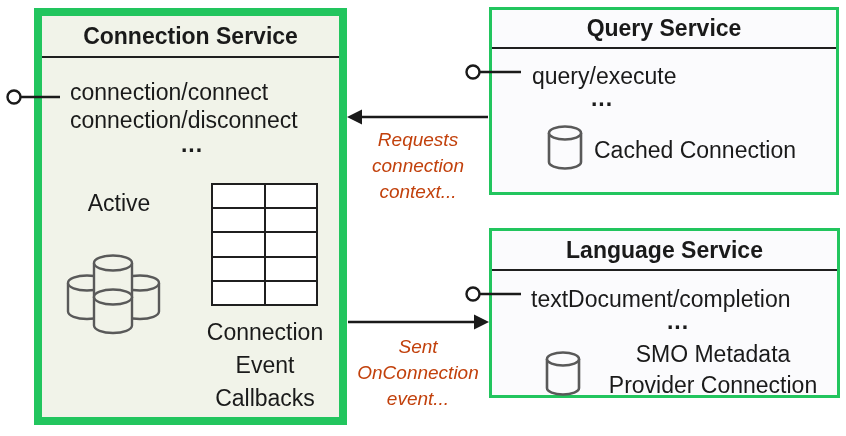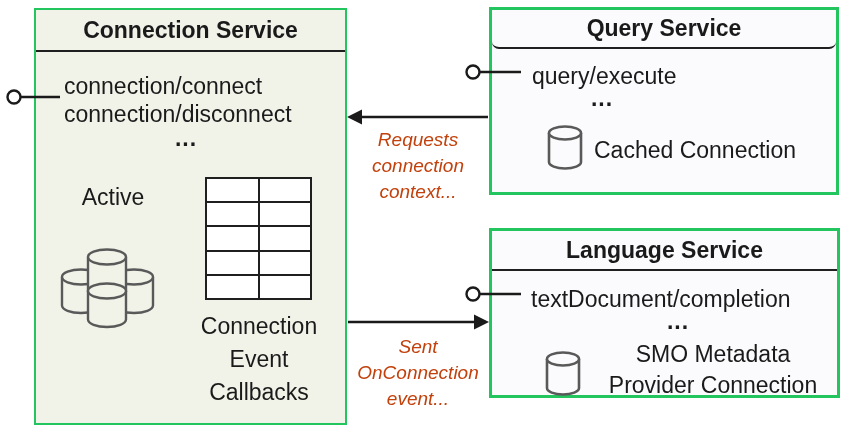--- a/index.html
+++ b/index.html
@@ -1,20 +1,20 @@
 <!DOCTYPE html>
 <html><head>
 <meta charset="utf-8">
 <style>
   html,body{margin:0;padding:0;background:#ffffff;}
   #stage{
     position:relative;width:846px;height:436px;background:#ffffff;overflow:hidden;
     font-family:"Liberation Sans",sans-serif;color:#1a1a1a;
   }
-  .box{position:absolute;box-sizing:border-box;border:2px solid #22c55e;}
+  .box{position:absolute;box-sizing:border-box;border:8px solid #22c55e;}
   .box.green{background:#f1f3e9;}
   .box.white{background:#fbfbfd;border-width:3px;}
   .box-header{
     box-sizing:border-box;border-bottom:2px solid #1f1f1f;
     text-align:center;font-weight:bold;font-size:23px;
     display:flex;align-items:center;justify-content:center;
   }
   .body-text{font-size:23px;line-height:28px;white-space:nowrap;}
   .centered{text-align:center;}
   .ellipsis{font-size:23px;font-weight:bold;line-height:20px;text-align:center;letter-spacing:1px;}
@@ -83,21 +83,21 @@
     </div>
 
     <div class="abs body-text centered lines-block" style="left:153px;top:300px;width:140px;line-height:33px;">
       <span>Connection</span>
       <span>Event</span>
       <span>Callbacks</span>
     </div>
   </div>
 
   <div class="box white" style="left:489px;top:7px;width:350px;height:188px;">
-    <div class="box-header" style="height:39px;border-radius:7px;">Query Service</div>
+    <div class="box-header" style="height:39px;">Query Service</div>
 
     <div class="abs body-text" style="left:40px;top:52px;">query/execute</div>
     <div class="abs ellipsis" style="left:40px;top:78px;width:140px;">...</div>
 
     <svg class="abs" style="left:54px;top:115px;" width="38" height="46" viewBox="0 0 38 46">
       <g stroke="#595959" stroke-width="2.6" fill="#fbfbfd">
         <path d="M3 8 V37 a16 6.5 0 0 0 32 0 V8"></path>
         <ellipse cx="19" cy="8" rx="16" ry="6.5"></ellipse>
       </g>
     </svg>

